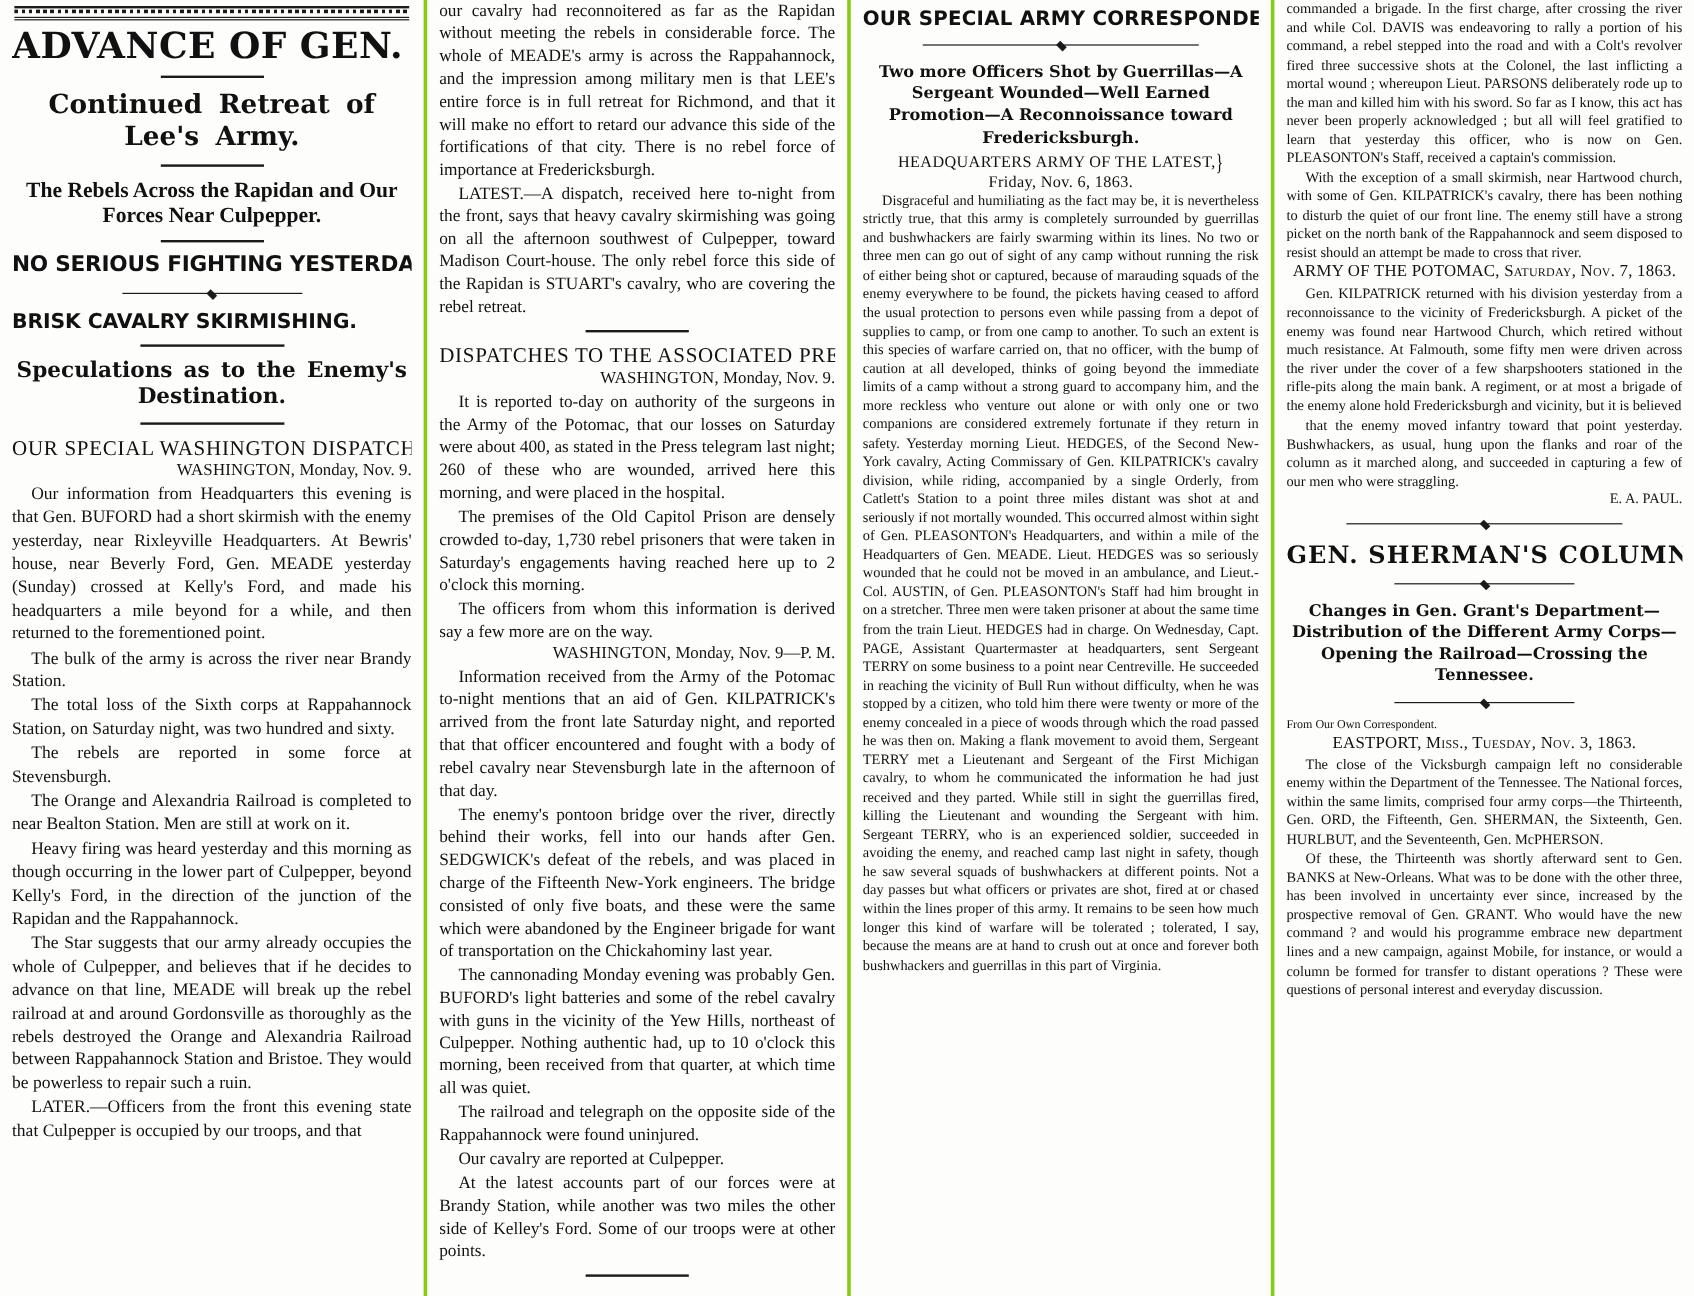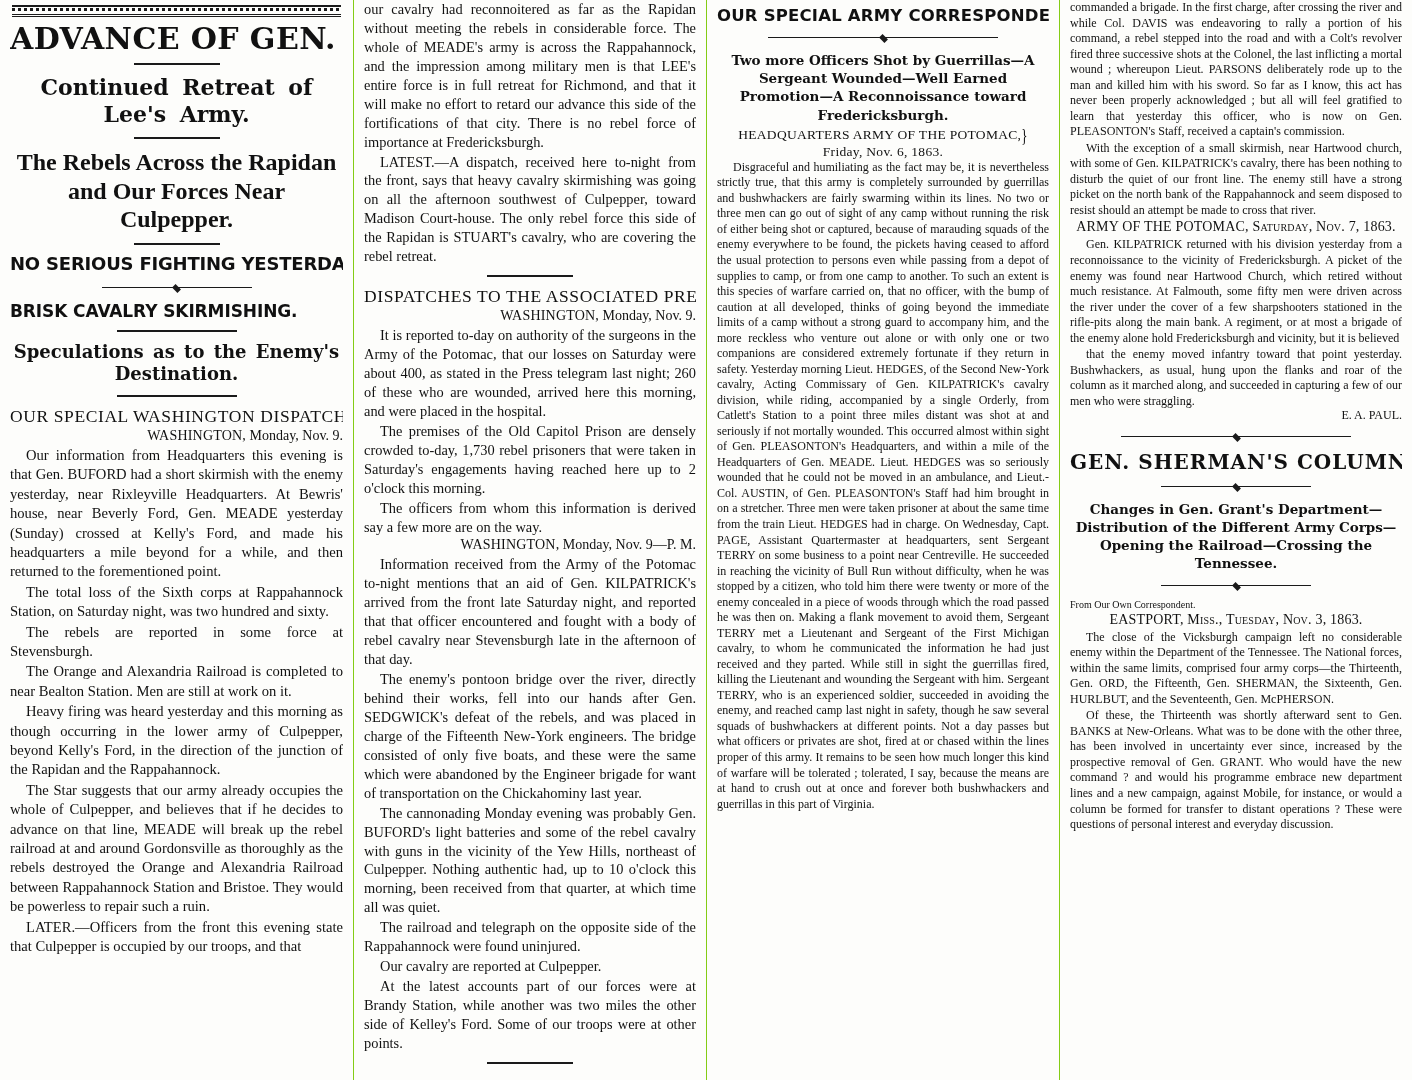--- a/index.html
+++ b/index.html
@@ -24,21 +24,21 @@
     box-sizing: border-box;
   }
   .col {
     position: relative;
     width: 353px;
     box-sizing: border-box;
     padding: 0 10px 0 10px;
     overflow: hidden;
   }
   .col + .col {
-    border-left: 1px solid #84cc16;
+    border-left: 3px solid #84cc16;
   }
   .col-inner {
     overflow: hidden;
     height: 1080px;
   }
 
   
   .top-rule {
     height: 7px;
     margin: 5px 2px 4px 2px;
@@ -65,21 +65,21 @@
     font-weight: 700;
     font-size: 22px;
     line-height: 1.22;
     text-align: center;
     margin: 4px 0 2px 0;
     word-spacing: 6px;
   }
   h2.deck-c {
     font-family: "Liberation Serif", "DejaVu Serif", serif;
     font-weight: 700;
-    font-size: 24px;
+    font-size: 18px;
     line-height: 1.2;
     text-align: center;
     margin: 3px 0 2px 0;
   }
   h2.deck-d {
     font-family: "DejaVu Sans", "Liberation Sans", sans-serif;
     font-weight: 700;
     font-size: 18px;
     line-height: 1.15;
     letter-spacing: -0.2px;
@@ -244,24 +244,25 @@
       <h2 class="deck-f">Speculations as to the Enemy's Destination.</h2>
       <div class="dash-rule wide"></div>
 
       <div class="sect-head">OUR SPECIAL WASHINGTON DISPATCHES.</div>
       <div class="dateline">
         <span class="sc">WASHINGTON,</span>
         <span>Monday, Nov. 9.</span>
       </div>
 
       <p class="body">Our information from Headquarters this evening is that Gen. BUFORD had a short skirmish with the enemy yesterday, near Rixleyville Headquarters. At Bewris' house, near Beverly Ford, Gen. MEADE yesterday (Sunday) crossed at Kelly's Ford, and made his headquarters a mile beyond for a while, and then returned to the forementioned point.</p>
+      <p class="body">The bulk of the army is across the river near Brandy Station.</p>
       <p class="body">The total loss of the Sixth corps at Rappahannock Station, on Saturday night, was two hundred and sixty.</p>
       <p class="body">The rebels are reported in some force at Stevensburgh.</p>
       <p class="body">The Orange and Alexandria Railroad is completed to near Bealton Station. Men are still at work on it.</p>
-      <p class="body">Heavy firing was heard yesterday and this morning as though occurring in the lower army of Culpepper, beyond Kelly's Ford, in the direction of the junction of the Rapidan and the Rappahannock.</p>
+      <p class="body">Heavy firing was heard yesterday and this morning as though occurring in the lower part of Culpepper, beyond Kelly's Ford, in the direction of the junction of the Rapidan and the Rappahannock.</p>
       <p class="body">The Star suggests that our army already occupies the whole of Culpepper, and believes that if he decides to advance on that line, MEADE will break up the rebel railroad at and around Gordonsville as thoroughly as the rebels destroyed the Orange and Alexandria Railroad between Rappahannock Station and Bristoe. They would be powerless to repair such a ruin.</p>
       <p class="body">LATER.—Officers from the front this evening state that Culpepper is occupied by our troops, and that</p>
     </div>
   </div>
 
   <div class="col col2">
     <div class="col-inner">
       <p class="body noind">our cavalry had reconnoitered as far as the Rapidan without meeting the rebels in considerable force. The whole of MEADE's army is across the Rappahannock, and the impression among military men is that LEE's entire force is in full retreat for Richmond, and that it will make no effort to retard our advance this side of the fortifications of that city. There is no rebel force of importance at Fredericksburgh.</p>
       <p class="body">LATEST.—A dispatch, received here to-night from the front, says that heavy cavalry skirmishing was going on all the afternoon southwest of Culpepper, toward Madison Court-house. The only rebel force this side of the Rapidan is STUART's cavalry, who are covering the rebel retreat.</p>
 
@@ -294,21 +295,21 @@
   </div>
 
   <div class="col col3">
     <div class="col-inner">
       <div class="sect-head sans">OUR SPECIAL ARMY CORRESPONDENCE,</div>
       <div class="diamond-rule long"></div>
 
       <div class="sub-deck">Two more Officers Shot by Guerrillas—A Sergeant Wounded—Well Earned Promotion—A Reconnoissance toward Fredericksburgh.</div>
 
       <div class="hq-dateline">
-        <span>HEADQUARTERS ARMY OF THE POTOMAC,</span><span class="brace">}</span>
+        <span>HEADQUARTERS ARMY OF THE LATEST,</span><span class="brace">}</span>
         <span class="line2">Friday, Nov. 6, 1863.</span>
       </div>
 
       <p class="body">Disgraceful and humiliating as the fact may be, it is nevertheless strictly true, that this army is completely surrounded by guerrillas and bushwhackers are fairly swarming within its lines. No two or three men can go out of sight of any camp without running the risk of either being shot or captured, because of marauding squads of the enemy everywhere to be found, the pickets having ceased to afford the usual protection to persons even while passing from a depot of supplies to camp, or from one camp to another. To such an extent is this species of warfare carried on, that no officer, with the bump of caution at all developed, thinks of going beyond the immediate limits of a camp without a strong guard to accompany him, and the more reckless who venture out alone or with only one or two companions are considered extremely fortunate if they return in safety. Yesterday morning Lieut. HEDGES, of the Second New-York cavalry, Acting Commissary of Gen. KILPATRICK's cavalry division, while riding, accompanied by a single Orderly, from Catlett's Station to a point three miles distant was shot at and seriously if not mortally wounded. This occurred almost within sight of Gen. PLEASONTON's Headquarters, and within a mile of the Headquarters of Gen. MEADE. Lieut. HEDGES was so seriously wounded that he could not be moved in an ambulance, and Lieut.-Col. AUSTIN, of Gen. PLEASONTON's Staff had him brought in on a stretcher. Three men were taken prisoner at about the same time from the train Lieut. HEDGES had in charge. On Wednesday, Capt. PAGE, Assistant Quartermaster at headquarters, sent Sergeant TERRY on some business to a point near Centreville. He succeeded in reaching the vicinity of Bull Run without difficulty, when he was stopped by a citizen, who told him there were twenty or more of the enemy concealed in a piece of woods through which the road passed he was then on. Making a flank movement to avoid them, Sergeant TERRY met a Lieutenant and Sergeant of the First Michigan cavalry, to whom he communicated the information he had just received and they parted. While still in sight the guerrillas fired, killing the Lieutenant and wounding the Sergeant with him. Sergeant TERRY, who is an experienced soldier, succeeded in avoiding the enemy, and reached camp last night in safety, though he saw several squads of bushwhackers at different points. Not a day passes but what officers or privates are shot, fired at or chased within the lines proper of this army. It remains to be seen how much longer this kind of warfare will be tolerated ; tolerated, I say, because the means are at hand to crush out at once and forever both bushwhackers and guerrillas in this part of Virginia.</p>
 
     </div>
   </div>
 
   <div class="col col4">
     <div class="col-inner">

